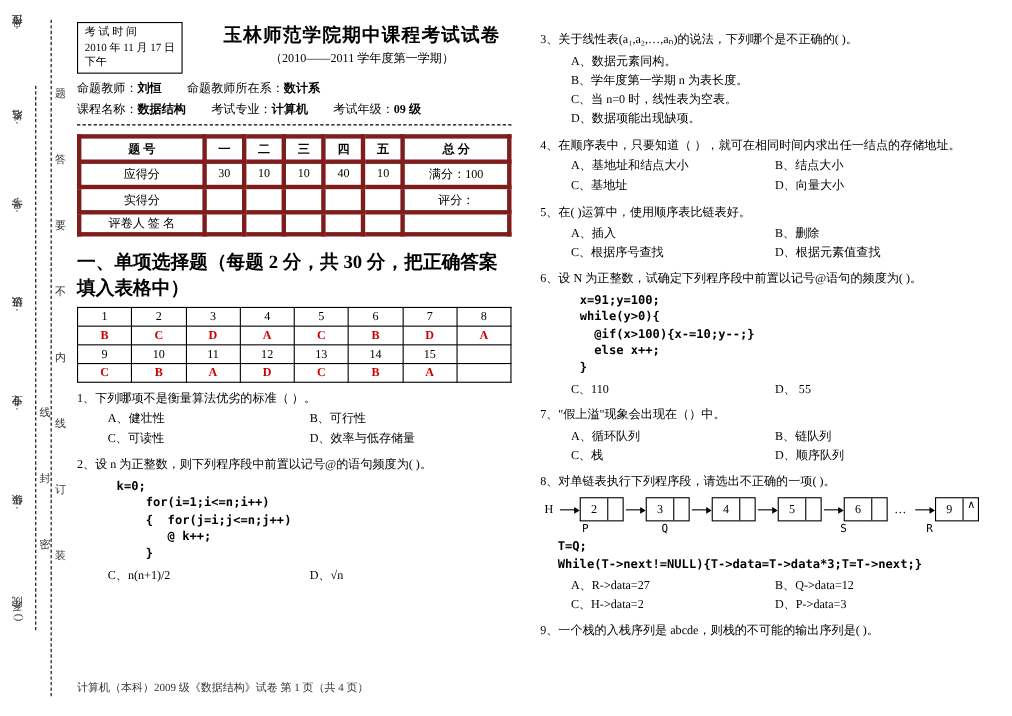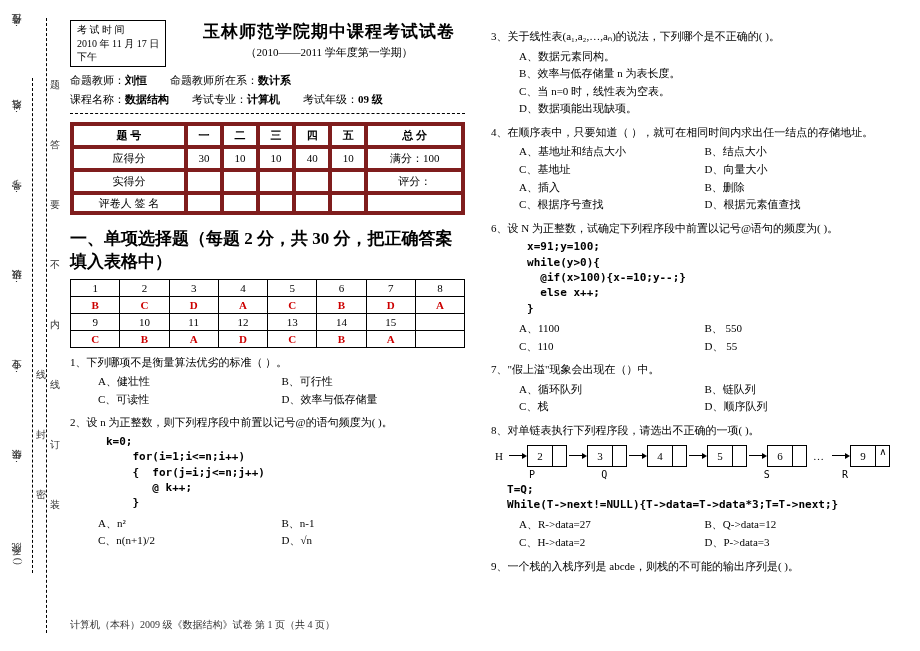--- a/index.html
+++ b/index.html
@@ -232,74 +232,67 @@
     </div>
 
     <div class="q">2、设 n 为正整数，则下列程序段中前置以记号@的语句频度为( )。</div>
     <div class="code">k=0;
     for(i=1;i&lt;=n;i++)
     {  for(j=i;j&lt;=n;j++)
        @ k++;
     }</div>
     <div class="opts">
       <div class="row">
-          <div class="cell">A、n²</div>
-          <div class="cell">B、n-1</div>
-        </div>
-      <div class="row">
           <div class="cell">C、n(n+1)/2</div>
           <div class="cell">D、√n</div>
         </div>
     </div>
   </div>
 
   <div class="col right-col">
     <div class="q">3、关于线性表(a₁,a₂,…,aₙ)的说法，下列哪个是不正确的( )。</div>
     <div class="opts">
       <div>A、数据元素同构。</div>
-      <div>B、效率与低存储量 n 为表长度。</div>
+      <div>B、学年度第一学期 n 为表长度。</div>
       <div>C、当 n=0 时，线性表为空表。</div>
       <div>D、数据项能出现缺项。</div>
     </div>
 
     <div class="q">4、在顺序表中，只要知道（ ），就可在相同时间内求出任一结点的存储地址。</div>
     <div class="opts">
       <div class="row">
           <div class="cell">A、基地址和结点大小</div>
           <div class="cell">B、结点大小</div>
         </div>
       <div class="row">
           <div class="cell">C、基地址</div>
           <div class="cell">D、向量大小</div>
         </div>
     </div>
 
+    <div class="q">5、在( )运算中，使用顺序表比链表好。</div>
     <div class="opts">
       <div class="row">
           <div class="cell">A、插入</div>
           <div class="cell">B、删除</div>
         </div>
       <div class="row">
           <div class="cell">C、根据序号查找</div>
           <div class="cell">D、根据元素值查找</div>
         </div>
     </div>
 
     <div class="q">6、设 N 为正整数，试确定下列程序段中前置以记号@语句的频度为( )。</div>
     <div class="code">x=91;y=100;
 while(y&gt;0){
   @if(x&gt;100){x-=10;y--;}
   else x++;
 }</div>
     <div class="opts">
       <div class="row">
-          <div class="cell">A、1100</div>
-          <div class="cell">B、 550</div>
-        </div>
-      <div class="row">
           <div class="cell">C、110</div>
           <div class="cell">D、 55</div>
         </div>
     </div>
 
     <div class="q">7、"假上溢"现象会出现在（）中。</div>
     <div class="opts">
       <div class="row">
           <div class="cell">A、循环队列</div>
           <div class="cell">B、链队列</div>

